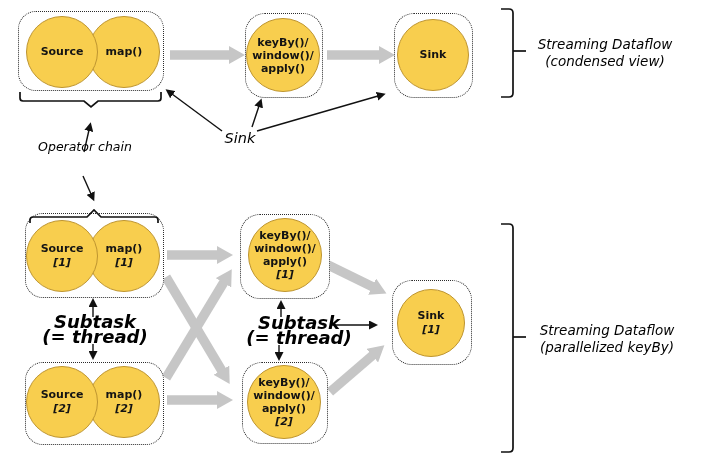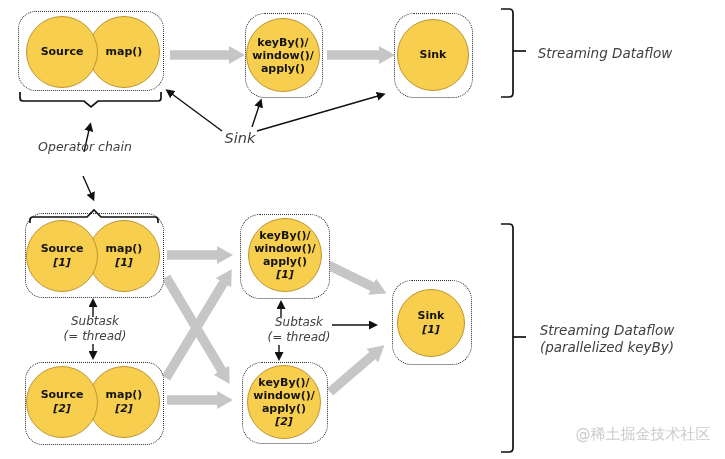--- a/index.html
+++ b/index.html
@@ -22,23 +22,23 @@
     position:absolute;z-index:3;border-radius:50%;
     background:var(--node-fill);border:1px solid var(--node-stroke);
     display:flex;flex-direction:column;align-items:center;justify-content:center;
     text-align:center;color:#141414;font-weight:700;font-size:11px;line-height:14px;
     box-sizing:border-box;
   }
   .node.small{font-size:11px;line-height:13px;}
   .node .idx{font-style:italic;}
   .note{
     position:absolute;z-index:5;transform:translate(-50%,-50%);
-    font-style:italic;color:#404040;text-align:center;white-space:nowrap;
+    font-style:italic;color:#000000;text-align:center;white-space:nowrap;
   }
-  .note.two{line-height:15px;font-size:12px;}
+  .note.two{line-height:15px;font-size:18px;font-weight:bold;}
   .caption{font-size:13.5px;line-height:17px;}
   #operator-chain-label{font-size:12.5px;}
   #task-label{font-size:14.5px;}
   #watermark{
     position:absolute;z-index:5;transform:translate(-50%,-50%);
     color:var(--watermark);font-size:15px;white-space:nowrap;font-style:normal;
   }
   .gray-arrow{stroke:var(--arrow-gray);stroke-width:9.5;fill:none;}
   .black-arrow{stroke:var(--line-black);stroke-width:1.4;fill:none;}
   .brace{stroke:var(--line-black);stroke-width:1.7;fill:none;}
@@ -159,21 +159,21 @@
     <div>Subtask</div>
     <div>(= thread)</div>
   </div>
   <div class="note two" style="left:299px;top:330px">
     <div>Subtask</div>
     <div>(= thread)</div>
   </div>
 
   <div class="note caption" style="left:605px;top:53px">
     <div>Streaming Dataflow</div>
+    <div>(condensed view)</div>
   </div>
   <div class="note caption" style="left:607px;top:339px">
     <div>Streaming Dataflow</div>
     <div>(parallelized keyBy)</div>
   </div>
 
-  <div id="watermark" style="left:643px;top:434px">@稀土掘金技术社区</div>
 
 </div>
 
 </body></html>

